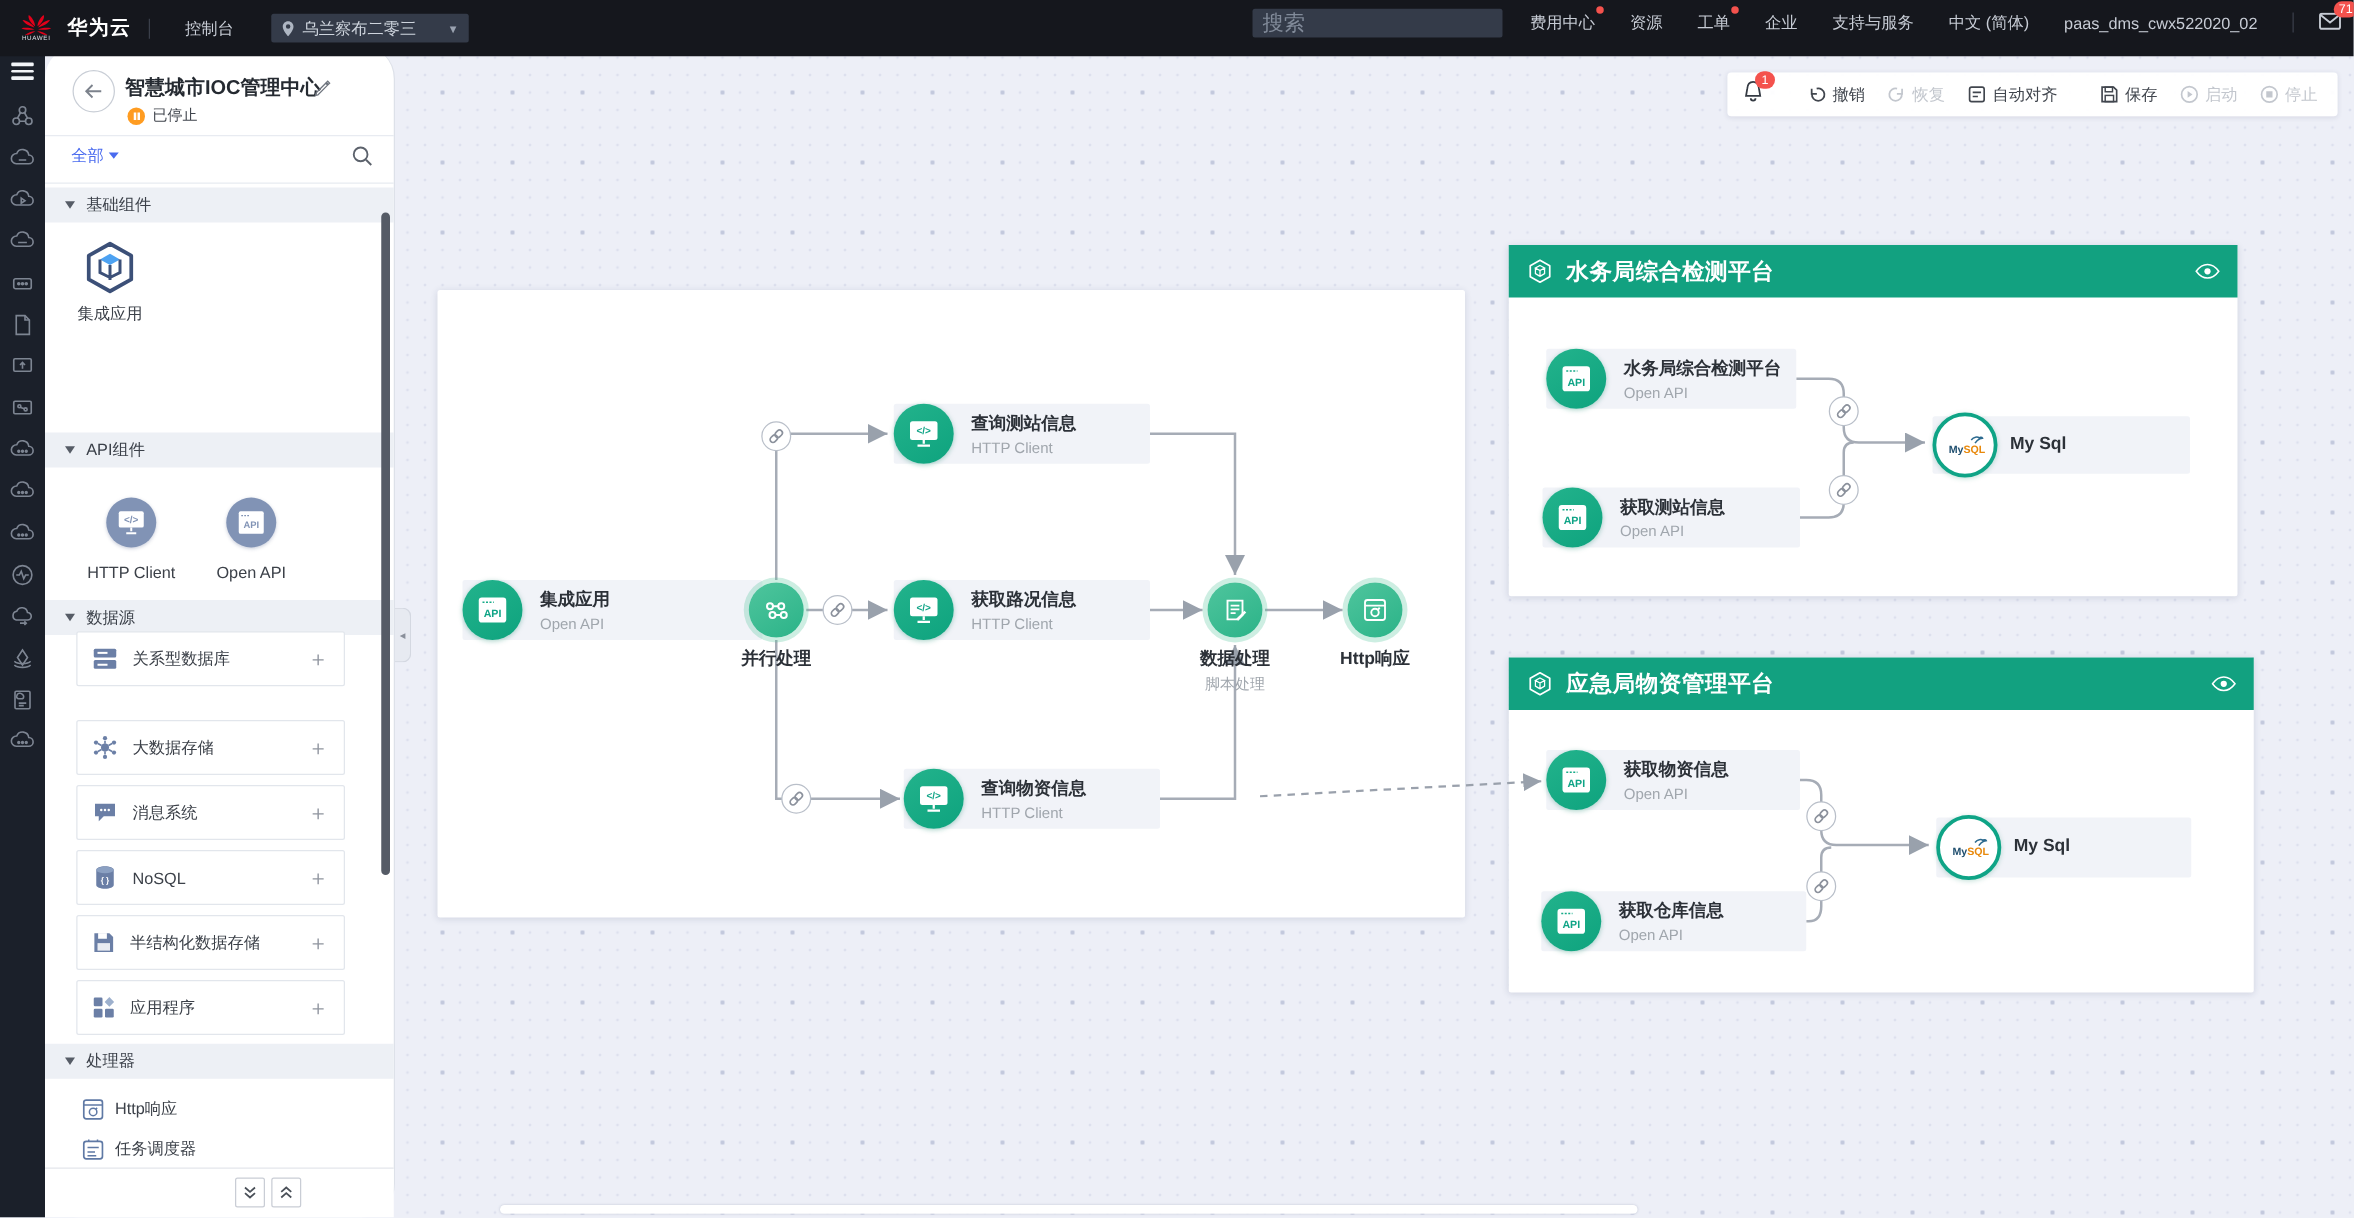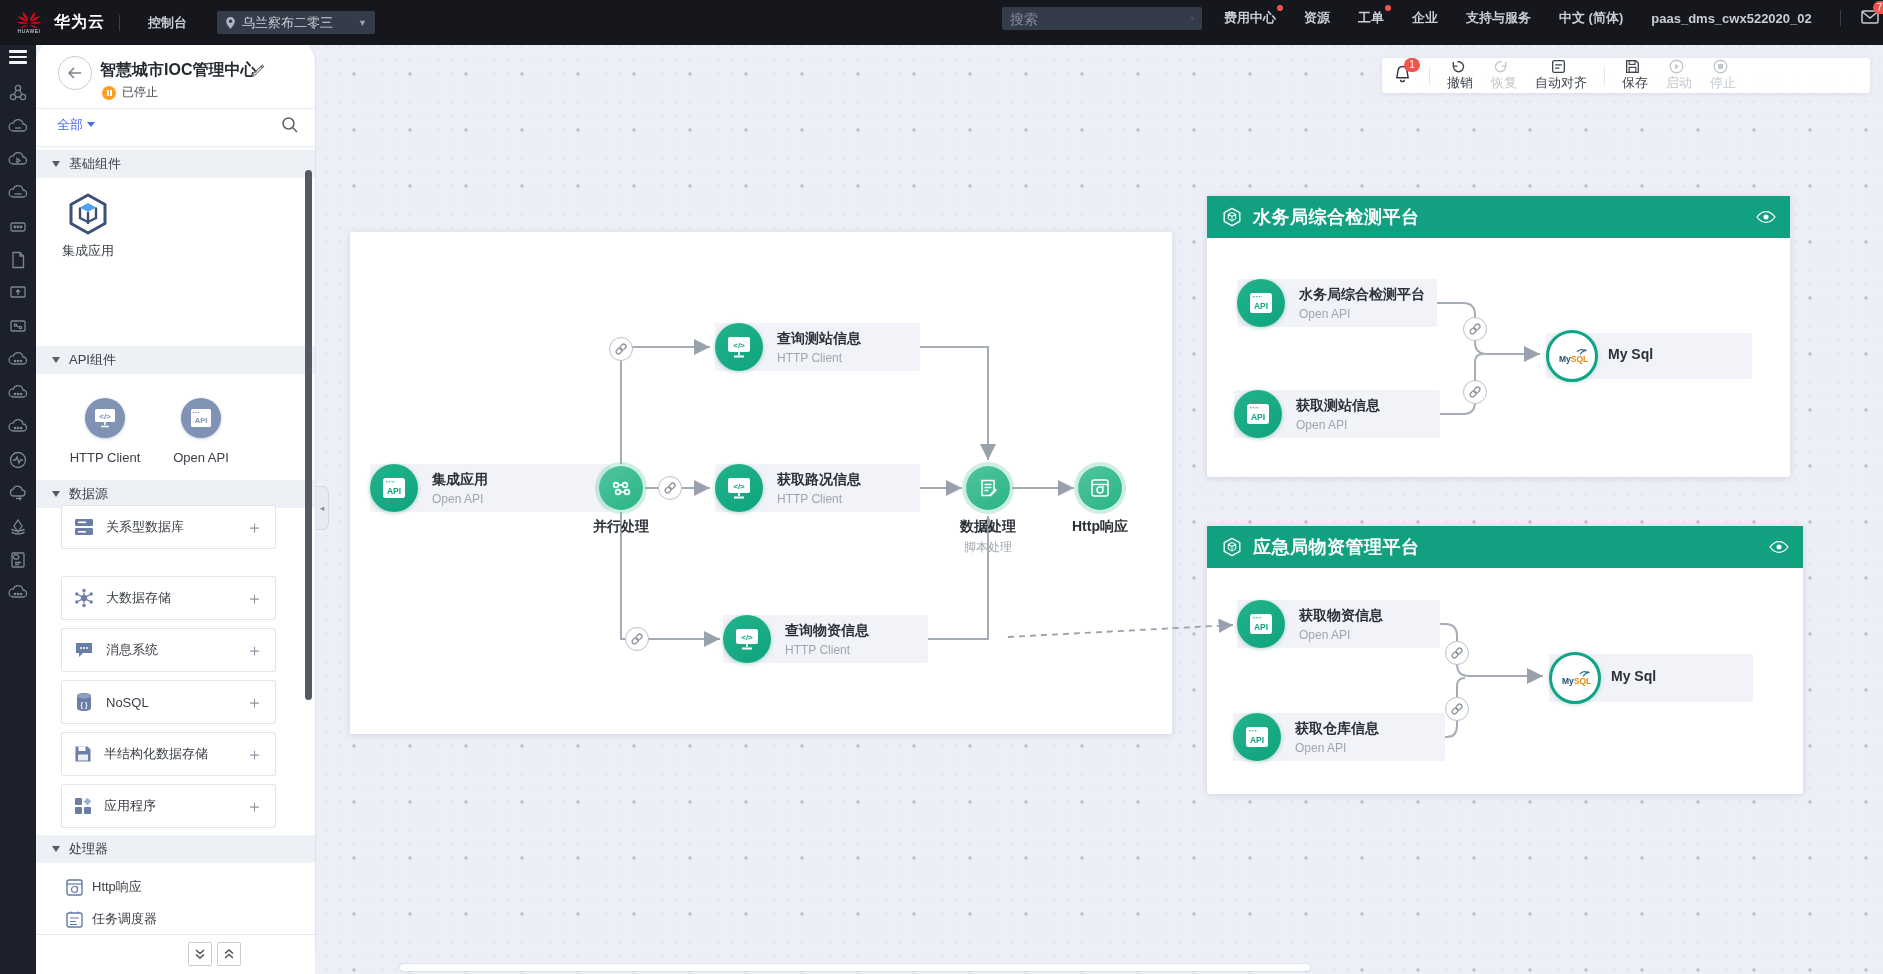--- a/index.html
+++ b/index.html
@@ -2,29 +2,29 @@
 <html><head>
 <meta charset="utf-8">
 <style>
   * { margin:0; padding:0; box-sizing:border-box; }
   html,body { width:1883px; height:974px; overflow:hidden; }
   body { font-family:"Liberation Sans","DejaVu Sans",sans-serif; position:relative; background:#edeff7; }
 
   
   #topbar { position:absolute; left:0; top:0; width:1883px; height:45px; background:#15171d; display:flex; align-items:center; z-index:50; color:#c7ccd5; font-size:13px; }
   .tb-sep { width:1px; height:16px; background:#3a3f4a; margin:0 14px; }
-  .tb-link { position:relative; margin:13px 14px; cursor:pointer; white-space:nowrap;font-weight:bold; }
+  .tb-link { position:relative; margin:13px 14px; cursor:pointer; white-space:nowrap; }
   .tb-dot { position:absolute; top:-4px; right:-7px; width:6px; height:6px; border-radius:50%; background:#f4524d; }
   .brand-cn { color:#fff; font-size:16px; font-weight:bold; margin-left:10px; letter-spacing:1px; }
   .hw-logo { margin-left:14px; width:30px; display:flex; flex-direction:column; align-items:center; }
   .hw-logo .hw-txt { color:#dfe3ea; font-size:5px; letter-spacing:.5px; margin-top:-2px; }
   .region-box { display:flex; align-items:center; background:#343b49; height:23px; border-radius:2px; padding:0 8px; margin-left:16px; width:158px; cursor:pointer; color:#ced4dd; }
   .region-box .tri { margin-left:auto; font-size:9px; color:#9aa2b0; }
   .search-box { position:absolute; left:1002px; top:7px; width:200px; height:23px; background:#343b49; border-radius:2px; display:flex; align-items:center; padding:0 8px; }
-  .search-box input { flex:1; background:transparent; border:none; outline:none; color:#cfd5de; font-size:14px; font-family:inherit; }
+  .search-box input { flex:1; background:transparent; border:none; outline:none; color:#cfd5de; font-size:17px; font-family:inherit; }
   .search-box input::placeholder { color:#828b9a; }
   .tb-right { position:absolute; left:1210px; top:0; height:36px; display:flex; align-items:center; }
   .mail-wrap { position:relative; margin-left:6px; cursor:pointer; }
   .mail-badge { position:absolute; top:-9px; left:12px; background:#f4524d; color:#fff; font-size:10px; border-radius:7px; padding:1px 4px; line-height:11px; }
 
   
   #leftstrip { position:absolute; left:0; top:36px; width:36px; height:938px; background:#1b202a; z-index:40; }
   .burger { position:absolute; left:9px; top:14px; width:18px; height:14px; cursor:pointer; }
   .burger i { display:block; height:2.5px; background:#f2f4f8; margin-bottom:3px; border-radius:1px; }
   .strip-ic { position:absolute; left:8px; width:20px; height:20px; cursor:pointer; opacity:.85; }
@@ -76,21 +76,21 @@
   .nt { font-size:14px; font-weight:bold; color:#2c3138; }
   .ns { font-size:12px; color:#a0a6ad; margin-top:3px; }
   .lnode { position:absolute; width:44px; height:44px; cursor:grab; }
   .lnode .circ { width:44px; height:44px; border-radius:50%; background:linear-gradient(145deg,#4fc59d,#2bb388); box-shadow:0 0 0 4px rgba(90,200,160,.30); display:flex; align-items:center; justify-content:center; }
   .lnode .cap { position:absolute; top:52px; left:50%; transform:translateX(-50%); text-align:center; white-space:nowrap; }
   .mysql-circ { position:absolute; width:52px; height:52px; border-radius:50%; background:#fff; border:3px solid #0fa486; display:flex; flex-direction:column; align-items:center; justify-content:center; box-shadow:0 1px 4px rgba(14,130,100,.25); }
   .link-dot { position:absolute; width:24px; height:24px; border-radius:50%; background:#fff; border:1px solid #b9bfc9; display:flex; align-items:center; justify-content:center; cursor:pointer; z-index:5; }
 
   
   #cv-toolbar { position:absolute; left:1382px; top:58px; width:488px; height:35px; background:rgba(255,255,255,.96); border-radius:3px; box-shadow:0 1px 4px rgba(40,50,90,.10); display:flex; align-items:center; padding:0 12px; z-index:20; }
-  .tbtn { display:flex; align-items:center; font-size:13px; color:#41464e; margin:0 9px; cursor:pointer; white-space:nowrap;flex-direction:column; }
+  .tbtn { display:flex; align-items:center; font-size:13px; color:#41464e; margin:0 9px; cursor:pointer; white-space:nowrap; }
   .tbtn svg { margin-right:5px; }
   .tbtn.disabled { color:#c3c7ce; cursor:default; }
   .tb-vsep { width:1px; height:18px; background:#e2e5ea; margin:0 8px; }
   .bell-wrap { position:relative; margin-right:10px; cursor:pointer; }
   .bell-badge { position:absolute; top:-7px; left:10px; background:#f4524d; color:#fff; font-size:10px; min-width:16px; height:14px; border-radius:8px; display:flex; align-items:center; justify-content:center; padding:0 3px; }
 
   #hscroll { position:absolute; left:84px; top:928px; width:910px; height:7px; background:#fff; border-radius:4px; box-shadow:0 0 2px rgba(60,70,110,.25); cursor:grab; }
 </style>
 </head>
 <body>

